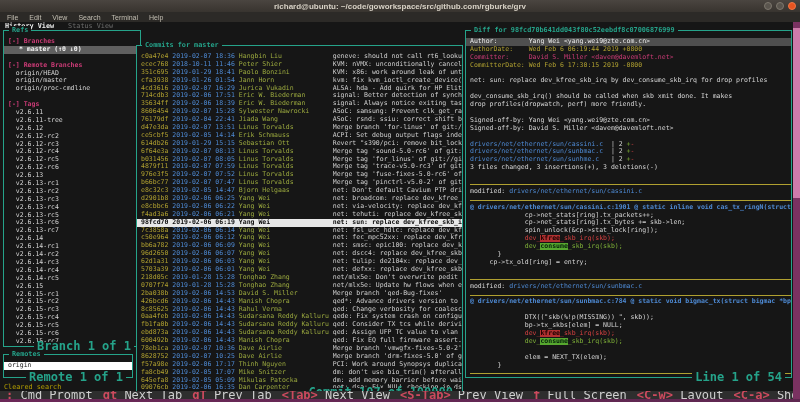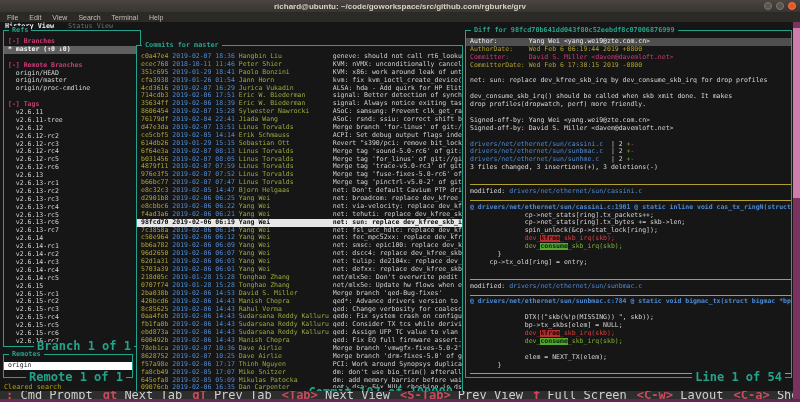--- a/index.html
+++ b/index.html
@@ -26,21 +26,21 @@
           font-size:6.8px;font-weight:bold;line-height:9px;padding:0 3px;white-space:pre;}
   .pfooter{position:absolute;bottom:-5px;right:6px;background:#161616;color:#25a38a;
            font-size:12px;font-weight:bold;line-height:9px;padding:0 3px;white-space:pre;}
   .pbody{position:absolute;top:0;left:0;right:0;bottom:0;overflow:hidden;padding:7px 0 0 4px;}
   .row{height:7.9px;line-height:7.9px;font-size:6.5px;white-space:pre;overflow:hidden;color:#d5d5d5;}
   
   .panel.refs{left:3px;top:8px;width:138px;height:317px;}
   .panel.remotes{left:3px;top:332px;width:130px;height:24px;}
   .ref-header{color:#cb3b76;font-weight:bold;}
   .ref-item{color:#d5d5d5;}
-  .ref-selected{background:#5f5f5f;color:#f5f5f5;font-weight:bold;margin-left:-4px;padding-left:4px;width:calc(100% + 4px);}
+  .ref-selected{background:#5f5f5f;color:#f5f5f5;font-weight:bold;margin-left:-4px;padding-left:15px;width:calc(100% + 4px);}
   .remote-selected{background:#ffffff;color:#1c1c1c;margin-left:-4px;padding-left:4px;width:calc(100% + 4px);}
   
   .panel.commits{left:136px;top:23px;width:327px;height:348px;padding-left:19px;}
   .ch{color:#b0a030;} .cd{color:#4e8ad4;} .ca{color:#9aa83e;} .cm{color:#cfcfcf;}
   .commit.sel{background:#e8e8e8;margin-left:-4px;padding-left:4px;width:calc(100% + 4px);font-weight:bold;}
   .commit.sel .ch,.commit.sel .cd,.commit.sel .ca,.commit.sel .cm{color:#0d0d0d;}
   
   .panel.diff{left:465px;top:8px;width:327px;height:348px;padding-left:32px;}
   .d-sel{background:#4f4f4f;color:#ececec;margin-left:-4px;padding-left:4px;width:calc(100% + 4px);}
   .d-yellow{color:#b0a030;}

